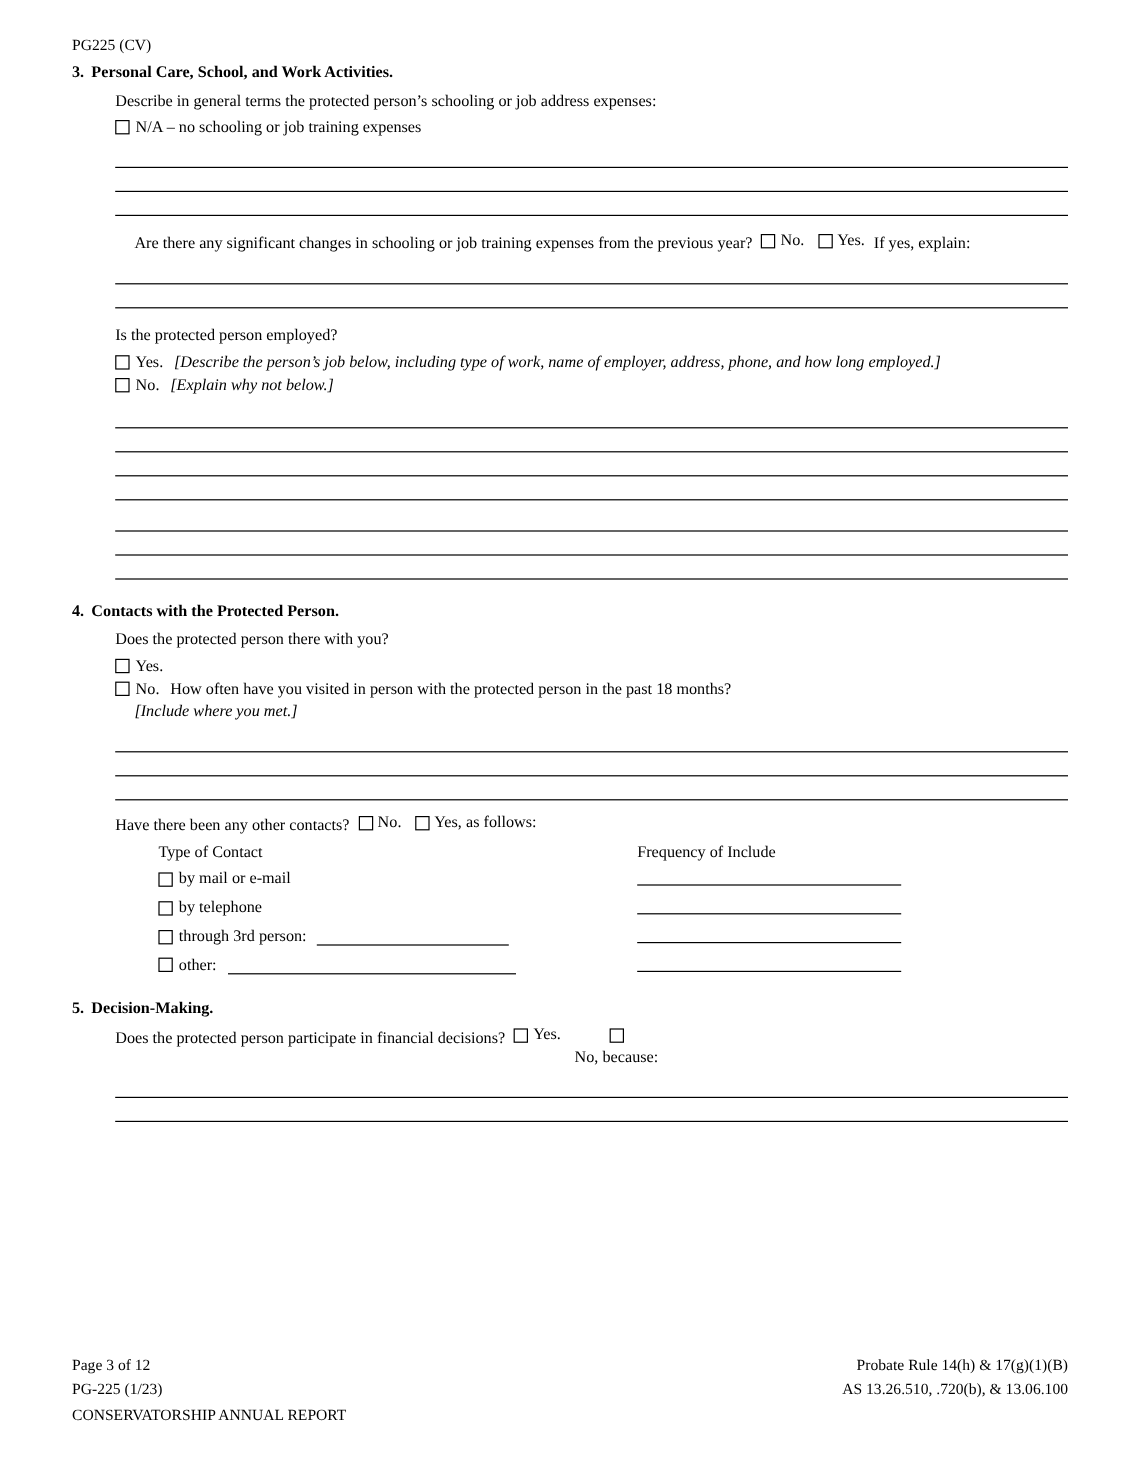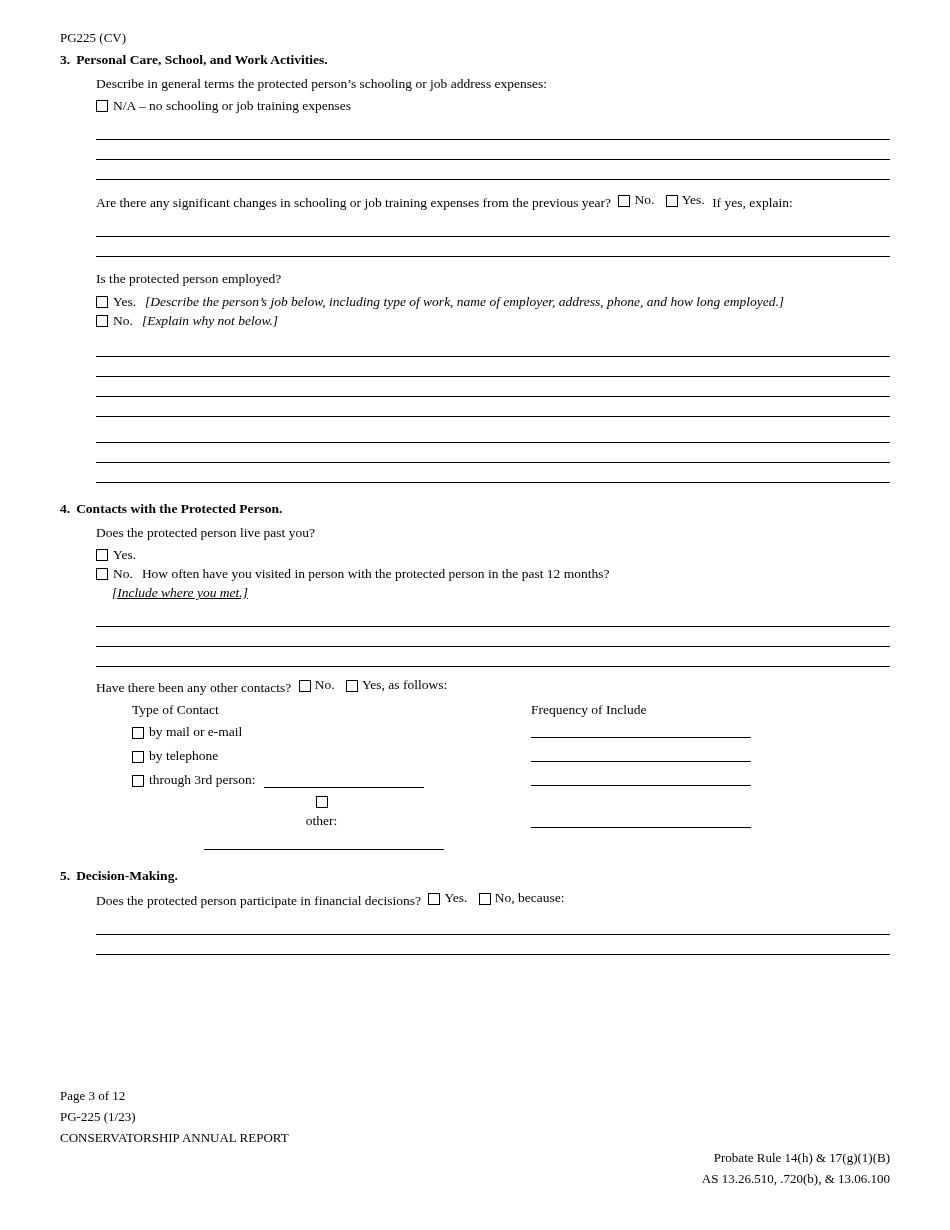--- a/index.html
+++ b/index.html
@@ -102,21 +102,20 @@
       display: inline-block;
     }
     .footer {
       position: absolute;
       bottom: 40px;
       left: 60px;
       right: 60px;
       display: flex;
       justify-content: space-between;
       font-size: 13px;
-      flex-direction: column;
     }
     .footer-left {
       line-height: 1.6;
     }
     .footer-right {
       text-align: right;
       line-height: 1.6;
     }
   </style>
 </head>
@@ -135,21 +134,21 @@
     <div class="checkbox-row">
       <span class="checkbox"></span>
       <span>N/A – no schooling or job training expenses</span>
     </div>
     <div class="lines-group">
       <span class="line"></span>
       <span class="line"></span>
       <span class="line"></span>
     </div>
 
-    <div style="margin-top:12px; margin-bottom:4px;">
+    <div style="margin-top:12px; margin-bottom:4px;margin-left:16px;">
       <span>Are there any significant changes in schooling or job training expenses from the previous year?</span>
       <span style="margin-left:4px;" class="inline-box">
         <span class="checkbox"></span>
         <span>No.</span>
       </span>
       <span style="margin-left:8px;" class="inline-box">
         <span class="checkbox"></span>
         <span>Yes.</span>
       </span>
       <span style="margin-left:4px;">If yes, explain:</span>
@@ -187,31 +186,31 @@
   </div>
 </div>
 
 <div class="section" style="margin-top:10px;">
   <div class="section-title">
     <span class="section-number">4.</span>
     <span>Contacts with the Protected Person.</span>
   </div>
 
   <div class="indent">
-    <p>Does the protected person live past you?</p>
+    <p>Does the protected person there with you?</p>
     <div class="checkbox-row">
       <span class="checkbox"></span>
       <span>Yes.</span>
     </div>
     <div class="checkbox-row">
       <span class="checkbox"></span>
       <span>No.</span>
-      <span style="margin-left:4px;">How often have you visited in person with the protected person in the past 12 months?</span>
-    </div>
-    <div style="margin-left:16px;text-decoration:underline;">
+      <span style="margin-left:4px;">How often have you visited in person with the protected person in the past 18 months?</span>
+    </div>
+    <div style="margin-left:16px;">
       <span class="italic">[Include where you met.]</span>
     </div>
     <div class="lines-group" style="margin-top:8px;">
       <span class="line"></span>
       <span class="line"></span>
       <span class="line"></span>
     </div>
 
     <div style="margin-top:10px; margin-bottom:6px;">
       <span>Have there been any other contacts?</span>
@@ -260,21 +259,21 @@
           <span class="checkbox"></span>
           <span>through 3rd person:</span>
           <span class="input-line" style="min-width:160px; margin-left:4px;"></span>
         </div>
         <div class="contact-right">
           <span class="freq-line"></span>
         </div>
       </div>
 
       <div class="contact-row">
-        <div class="contact-left" style="align-items:center;flex-direction:column;">
+        <div class="contact-left" style="align-items:flex-start;">
           <span class="checkbox"></span>
           <span>other:</span>
           <span class="input-line" style="min-width:240px; margin-left:4px;"></span>
         </div>
         <div class="contact-right">
           <span class="freq-line"></span>
         </div>
       </div>
     </div>
   </div>
@@ -286,21 +285,21 @@
     <span>Decision-Making.</span>
   </div>
 
   <div class="indent">
     <div style="margin-bottom:6px;">
       <span>Does the protected person participate in financial decisions?</span>
       <span style="margin-left:4px;" class="inline-box">
         <span class="checkbox"></span>
         <span>Yes.</span>
       </span>
-      <span style="margin-left:8px;" class="inline-box">
+      <span style="margin-left:8px;flex-direction:column;" class="inline-box">
         <span class="checkbox"></span>
         <span>No, because:</span>
       </span>
     </div>
     <div class="lines-group">
       <span class="line"></span>
       <span class="line"></span>
     </div>
   </div>
 </div>

